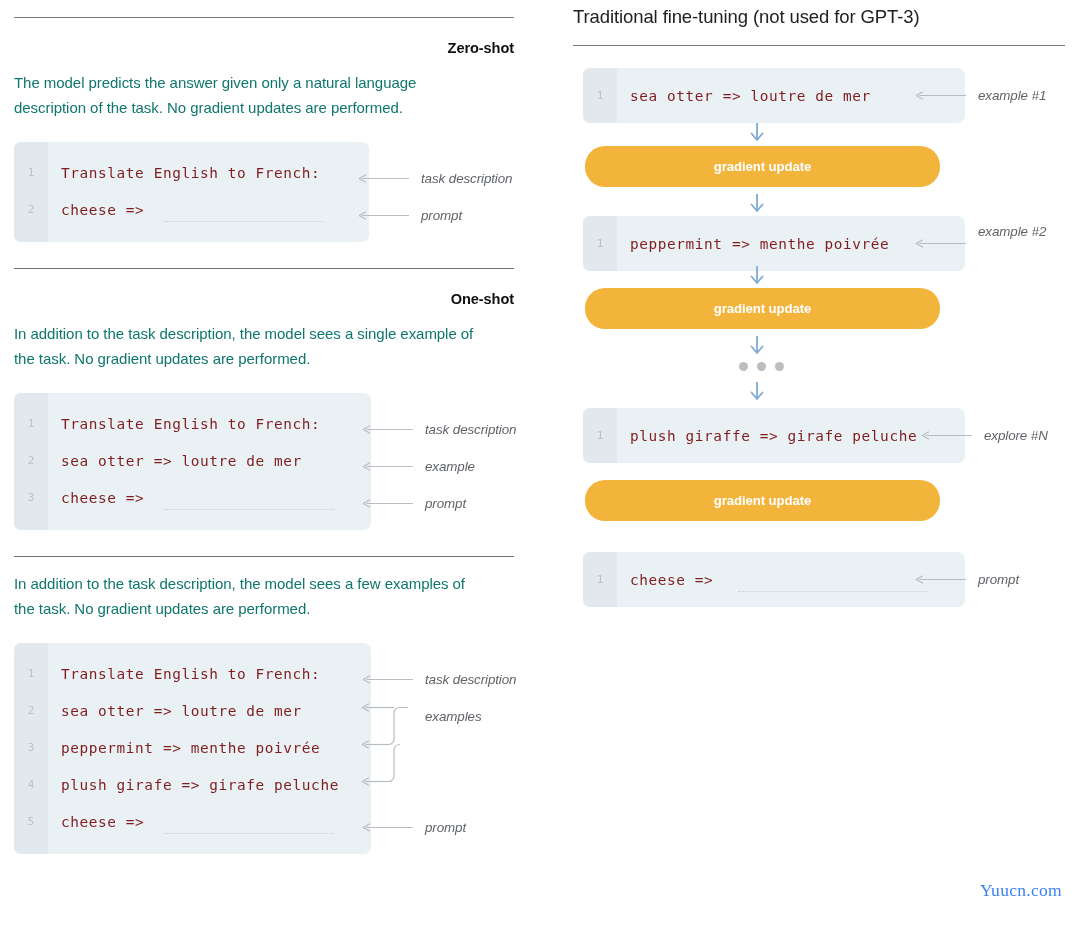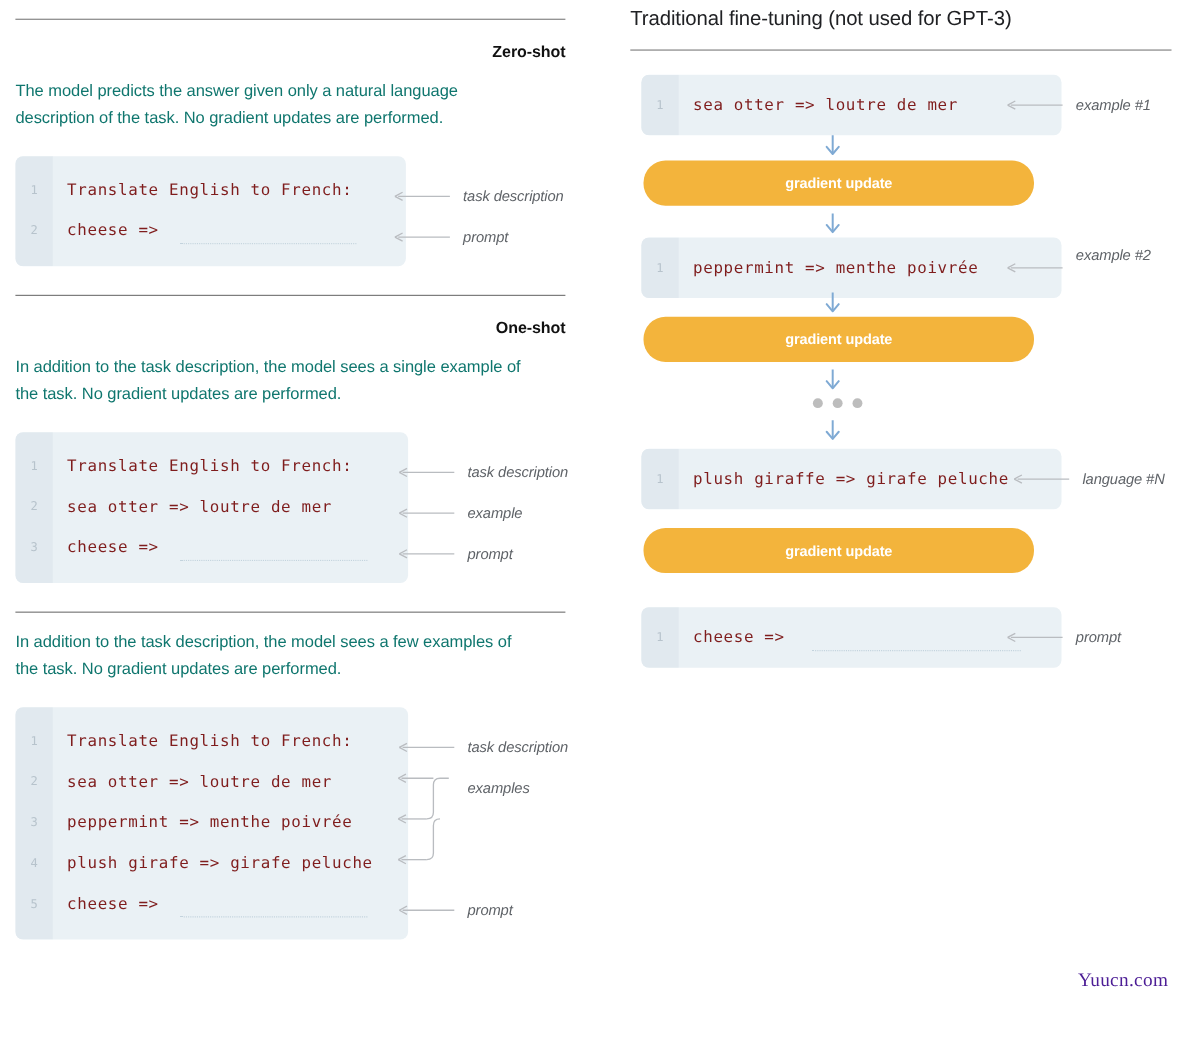--- a/index.html
+++ b/index.html
@@ -141,21 +141,21 @@
   .dots3 i {
     display: block;
     width: 9px; height: 9px;
     border-radius: 50%;
     background: #bdbdbd;
   }
 
   .watermark {
     position: absolute;
     right: 18px; top: 880px;
-    color: #4c1d95;
+    color: #3b82f6;
     font-family: "Liberation Serif", serif;
     font-size: 17.5px;
     letter-spacing: 0.3px;
   }
 
   .bracket { position: absolute; }
   .bracket svg { display: block; overflow: visible; }
 </style>
 </head>
 <body>
@@ -412,21 +412,21 @@
             <span class="ctext">plush giraffe =&gt; girafe peluche</span>
           </div>
         </div>
       </div>
       <div class="arrow-left" style="left:348px;top:362px;width:52px;">
         <svg width="52" height="11" viewBox="0 0 52 11">
             <path d="M51 5.5 H4" stroke="#b9bcc0" stroke-width="1.2" fill="none"></path>
             <path d="M1 5.5 L8 1.8 M1 5.5 L8 9.2" stroke="#b9bcc0" stroke-width="1.2" fill="none"></path>
           </svg>
       </div>
-      <div class="annot" style="left:411px;top:360px;">language #N</div>
+      <div class="annot" style="left:411px;top:360px;">explore #N</div>
 
       <div class="grad-btn" style="left:12px;top:412px;width:355px;height:41px;line-height:41px;">gradient update</div>
 
       <div class="code-block w-rightwide" style="position:absolute;left:10px;top:484px;">
         <div class="gutter"></div>
         <div class="code-lines" style="padding:9px 0 9px 0;">
           <div class="code-line">
             <span class="ln">1</span>
             <span class="ctext">cheese =&gt;</span>
             <span class="blank-dots" style="left:155px;width:190px;"></span>

